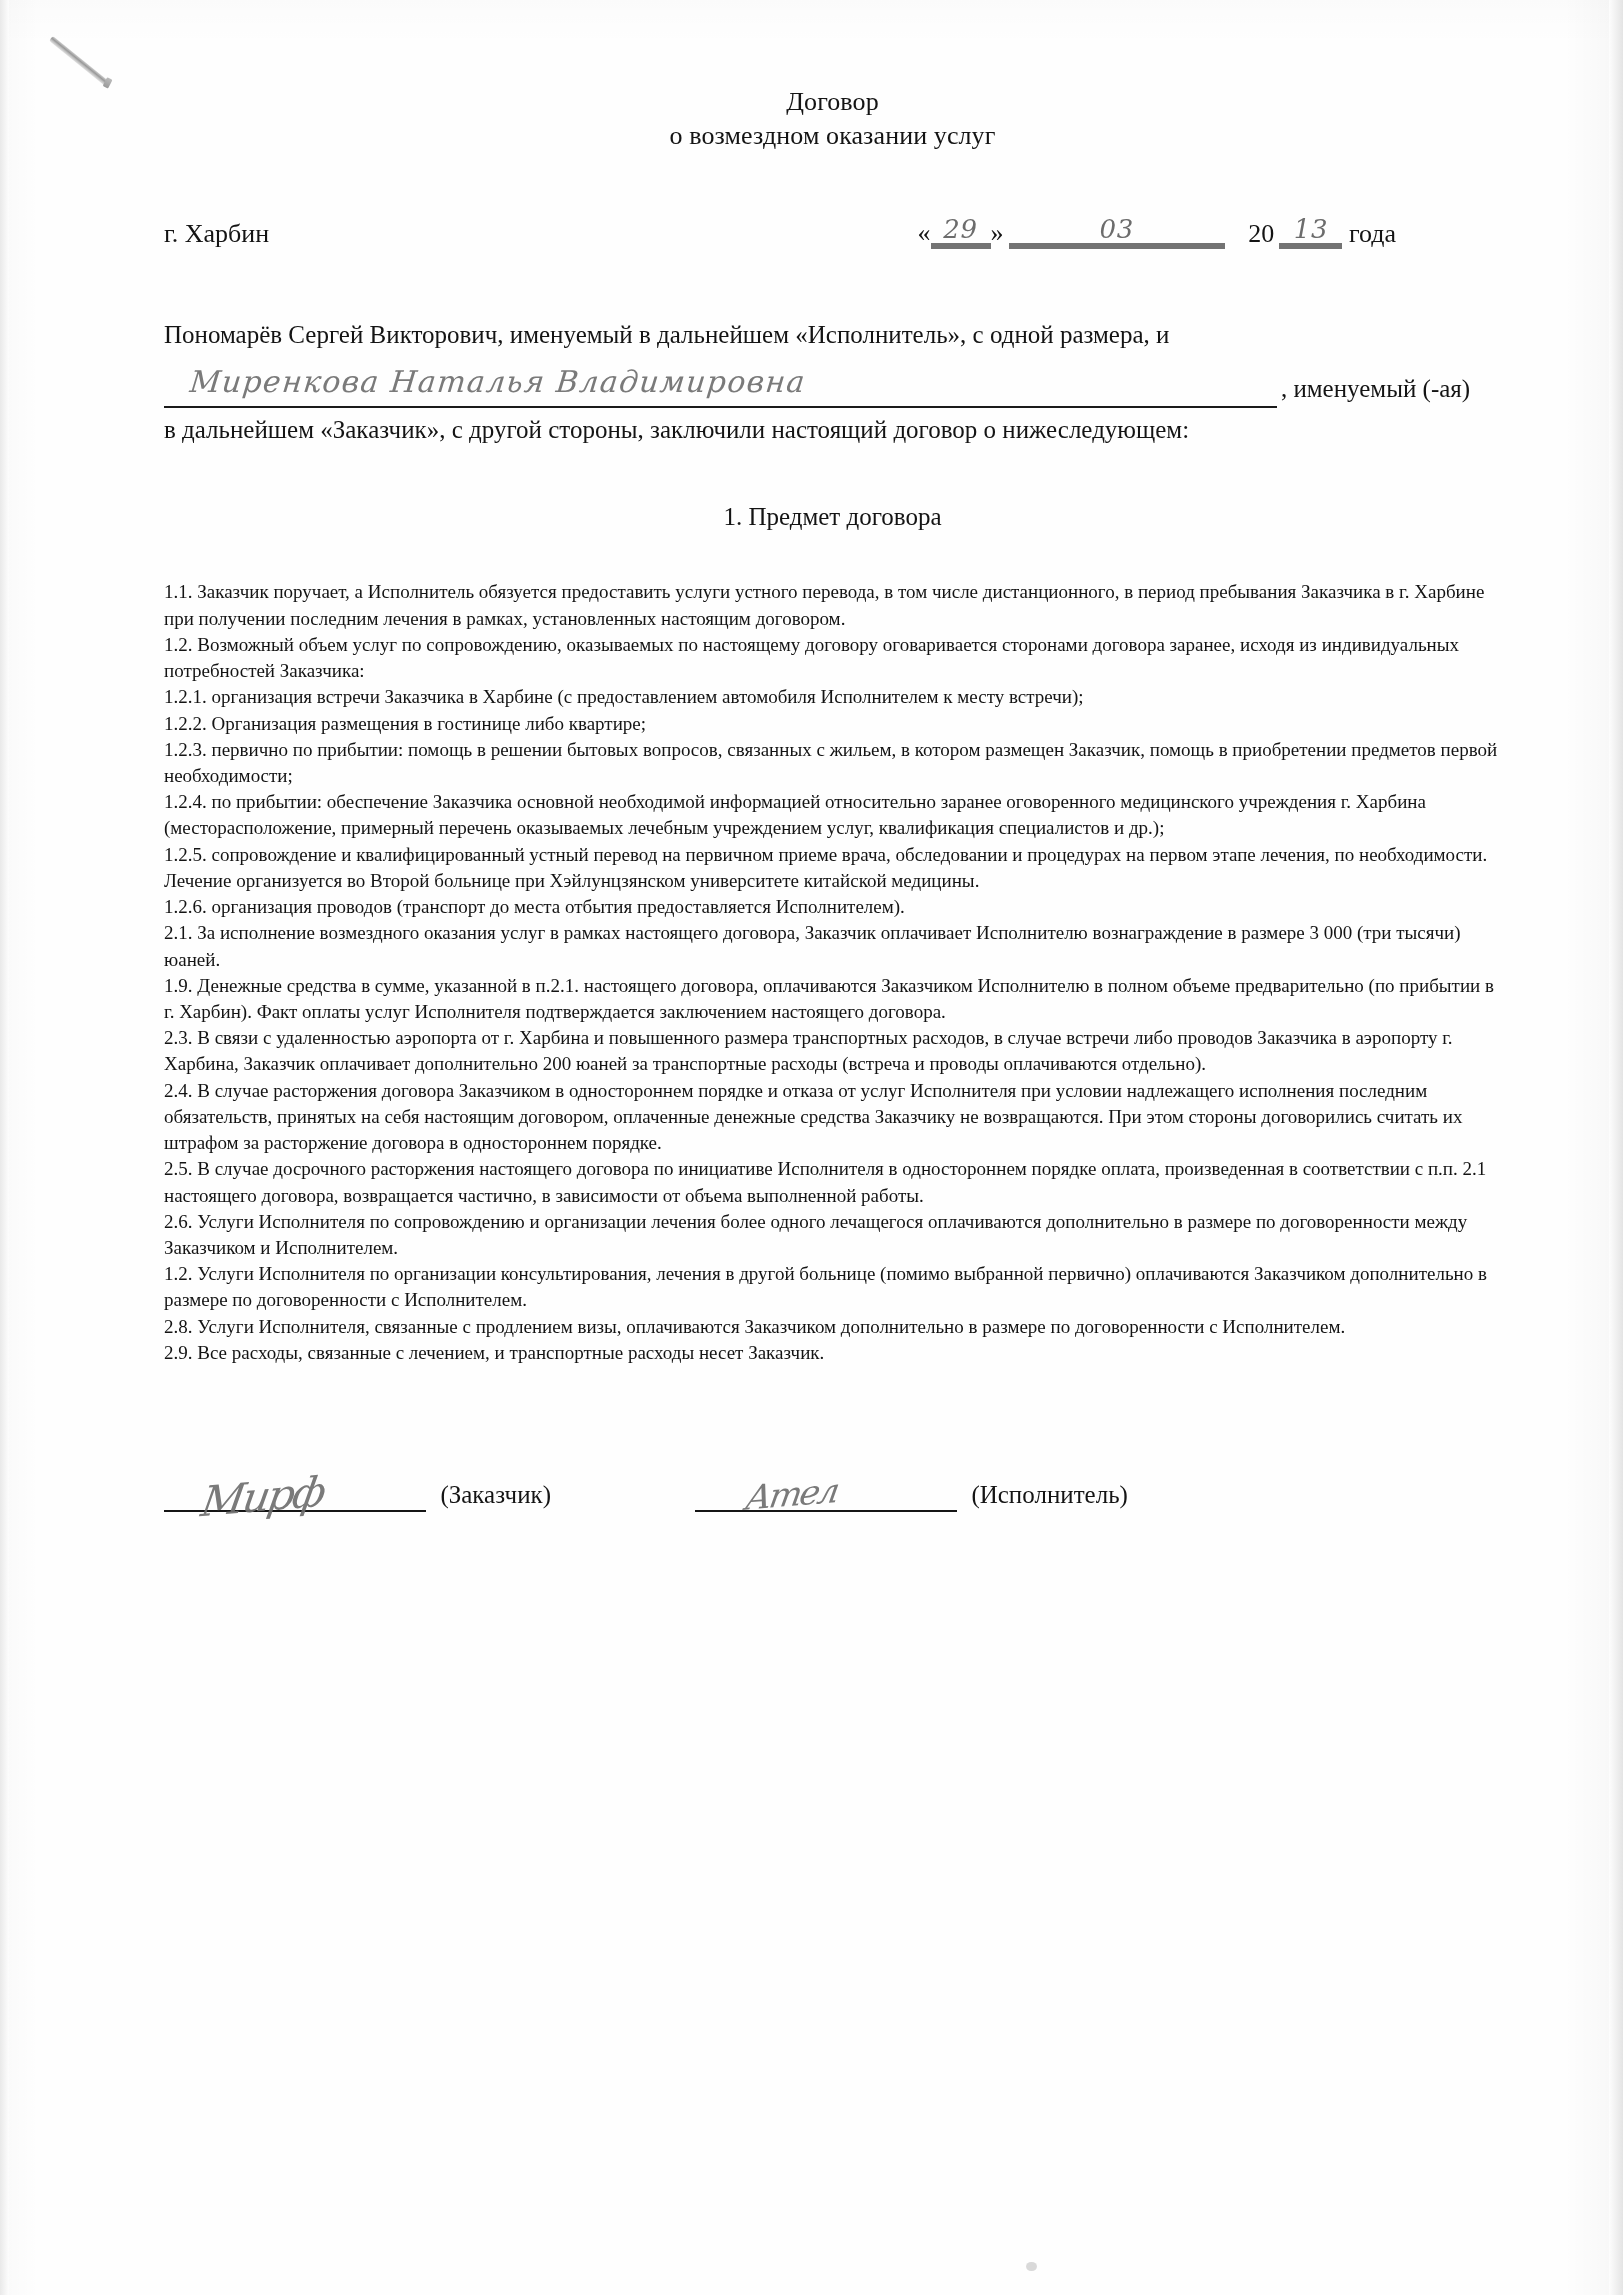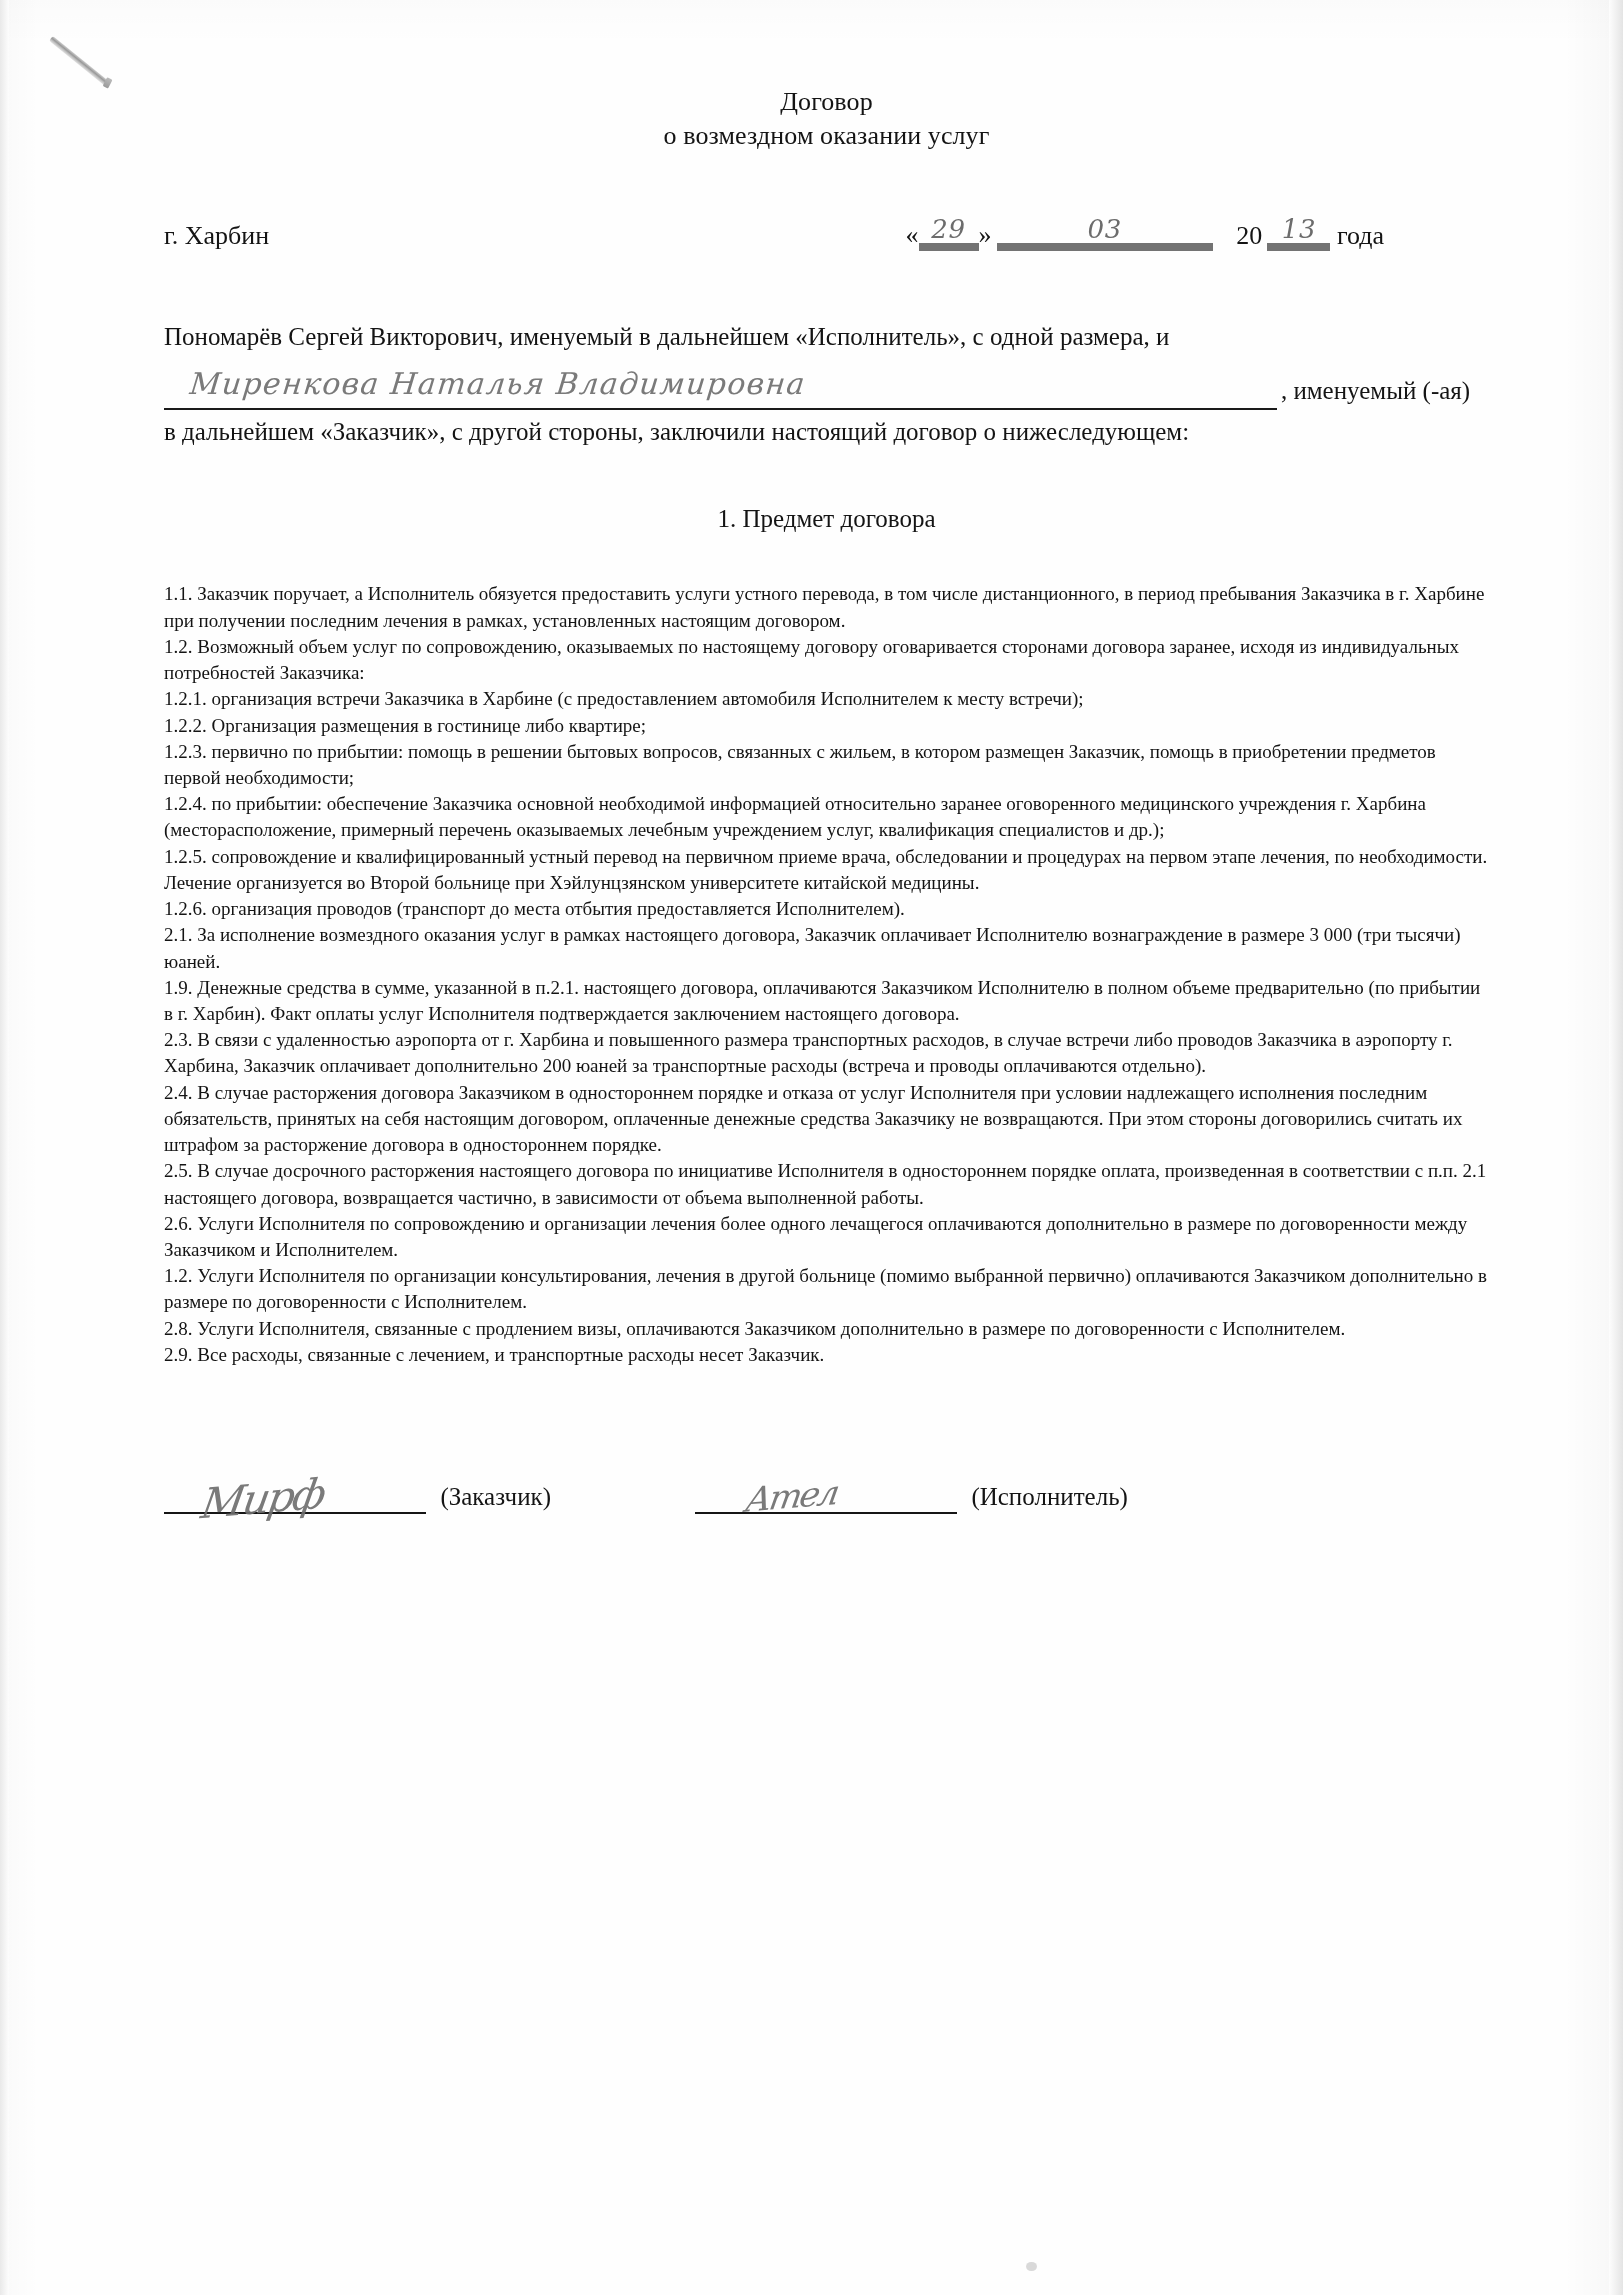--- a/index.html
+++ b/index.html
@@ -61,21 +61,21 @@
     width: 5.9px;
     height: 9.8px;
     background: linear-gradient(to bottom, #b6b6b6, #8f8f8f);
     border-radius: 1.3px;
     transform: rotate(-12deg);
   }
 
   .content {
     position: absolute;
     left: 164px;
-    right: 134px;
+    right: 122px;
     top: 0;
   }
 
   .title-block {
     text-align: center;
     margin-top: 85px;
     font-size: 26px;
     line-height: 1.30;
     letter-spacing: 0.1px;
   }
@@ -98,21 +98,21 @@
   }
   .guillemet { font-size: 26px; padding-bottom: 1.3px; }
   .hw {
     font-family: "DejaVu Serif", serif;
     font-style: italic;
     color: #6c6c6c;
     letter-spacing: 0.7px;
   }
   .blank {
     display: inline-block;
-    border-bottom: 8px solid #737373;
+    border-bottom: 6px solid #737373;
     text-align: center;
     vertical-align: bottom;
     line-height: 1.05;
   }
   .blank-day   { width: 60px; }
   .blank-month { width: 216px; margin: 0 5.2px; }
   .blank-year  { width: 63px; margin-left: 5.2px; }
   .year-prefix { margin-left: 18.3px; }
   .goda { margin-left: 6.5px; }
 

